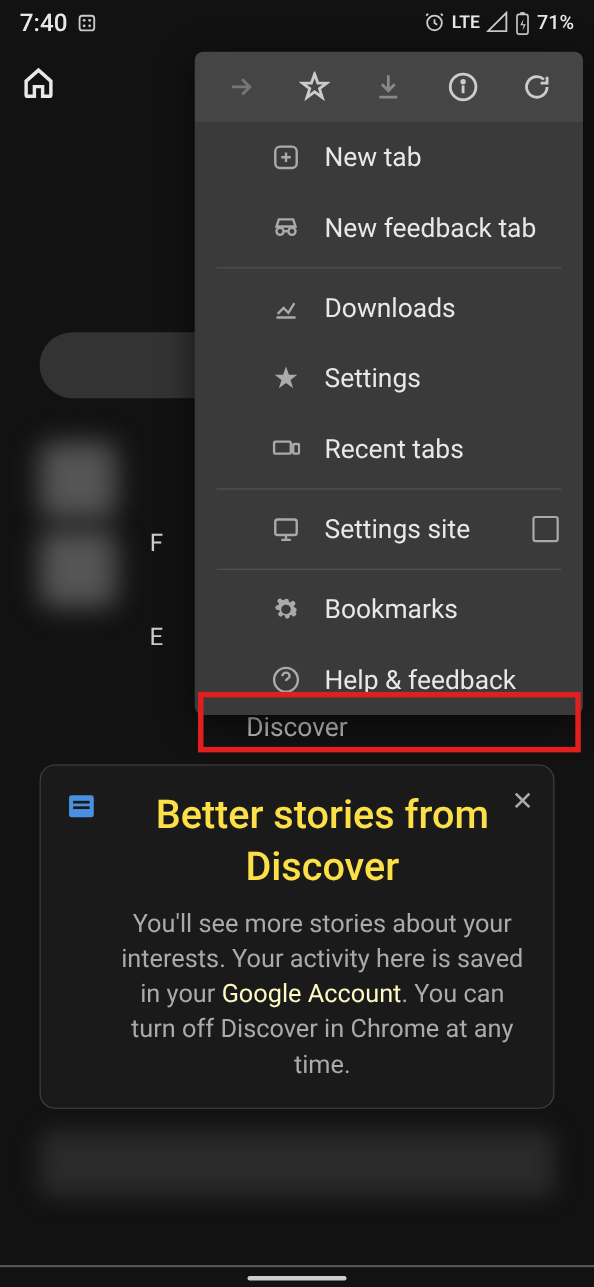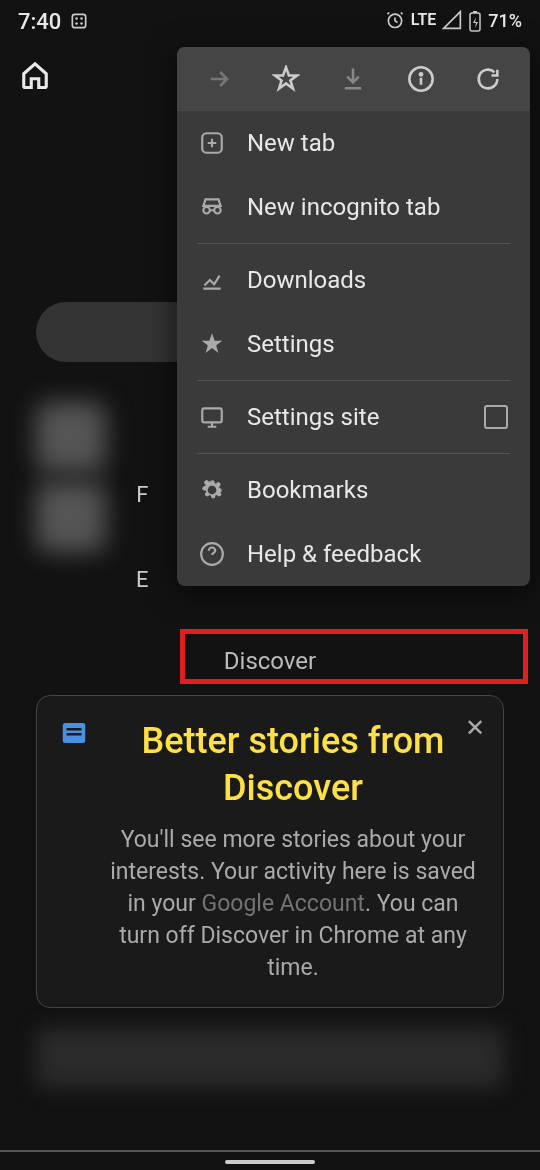--- a/index.html
+++ b/index.html
@@ -129,21 +129,21 @@
       color: #fde047;
       margin-bottom: 12px;
       line-height: 1.3;
     }
     .card-text {
       font-size: 23px;
       color: #aaa;
       line-height: 1.4;
     }
     .card-link {
-      color: #737373;
+      color: #fef9c3;
     }
     .bottom-blur {
       margin-top: 20px;
       height: 60px;
       background: #2a2a2a;
       border-radius: 8px;
       filter: blur(10px);
     }
     
     .menu {
@@ -175,20 +175,21 @@
       stroke: #ccc;
       stroke-width: 2.2;
     }
     .menu-item {
       display: flex;
       align-items: center;
       gap: 22px;
       padding: 18px 22px;
       font-size: 24px;
       color: #e8e8e8;
+      margin-left: 48px;
     }
     .menu-item svg {
       width: 26px;
       height: 26px;
       fill: none;
       stroke: #aaa;
       stroke-width: 2;
       flex-shrink: 0;
     }
     .menu-item.filled svg {
@@ -347,34 +348,41 @@
     <svg viewBox="0 0 24 24">
         <rect x="3" y="3" width="18" height="18" rx="4"></rect>
         <path d="M12 8v8M8 12h8"></path>
       </svg>
     <span>New tab</span>
   </div>
   <div class="menu-item">
     <svg viewBox="0 0 24 24">
         <path d="M4 11h16l-2-6H6zM7 18a3 3 0 100-6 3 3 0 000 6zM17 18a3 3 0 100-6 3 3 0 000 6zM10 15h4" stroke="#aaa"></path>
       </svg>
-    <span>New incognito tab</span>
+    <span>New feedback tab</span>
   </div>
   <div class="menu-divider"></div>
   <div class="menu-item">
     <svg viewBox="0 0 24 24">
         <path d="M5 17l5-5 4 4 5-8M4 20h16"></path>
       </svg>
     <span>Downloads</span>
   </div>
   <div class="menu-item filled">
     <svg viewBox="0 0 24 24">
         <path d="M12 2l2.5 7h7l-5.7 4.3 2.2 7-6-4.5-6 4.5 2.2-7L2.5 9h7z"></path>
       </svg>
     <span>Settings</span>
+  </div>
+  <div class="menu-item">
+    <svg viewBox="0 0 24 24">
+        <rect x="2" y="6" width="14" height="10" rx="1"></rect>
+        <rect x="18" y="8" width="5" height="8" rx="1"></rect>
+      </svg>
+    <span>Recent tabs</span>
   </div>
   <div class="menu-divider"></div>
   <div class="menu-item">
     <svg viewBox="0 0 24 24">
         <rect x="3" y="4" width="18" height="13" rx="2"></rect>
         <path d="M8 21h8M12 17v4"></path>
       </svg>
     <span>Settings site</span>
     <div class="desktop-check"></div>
   </div>

